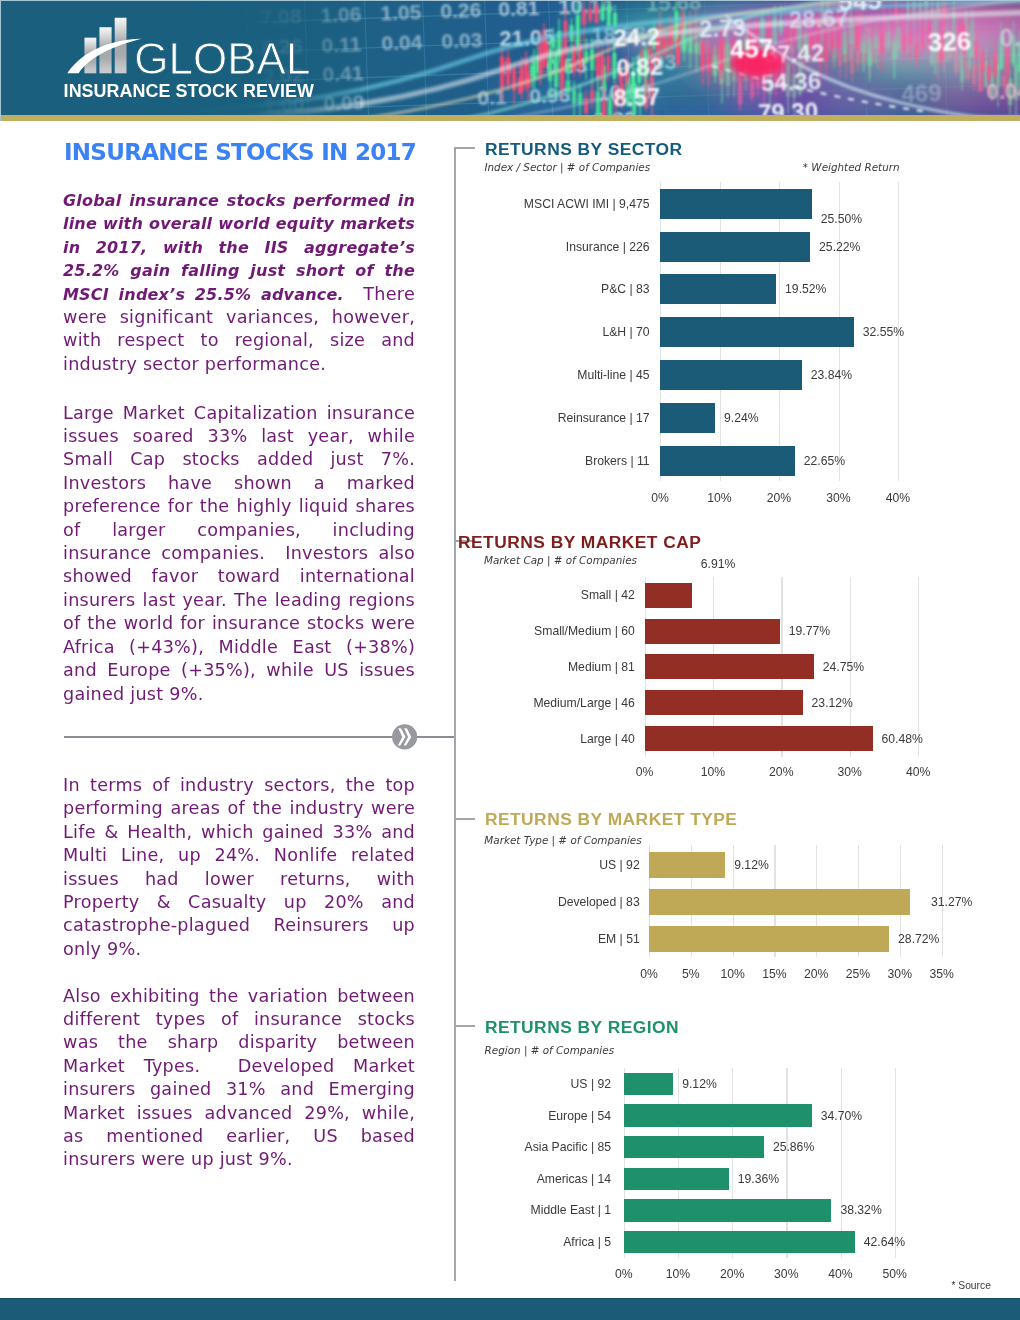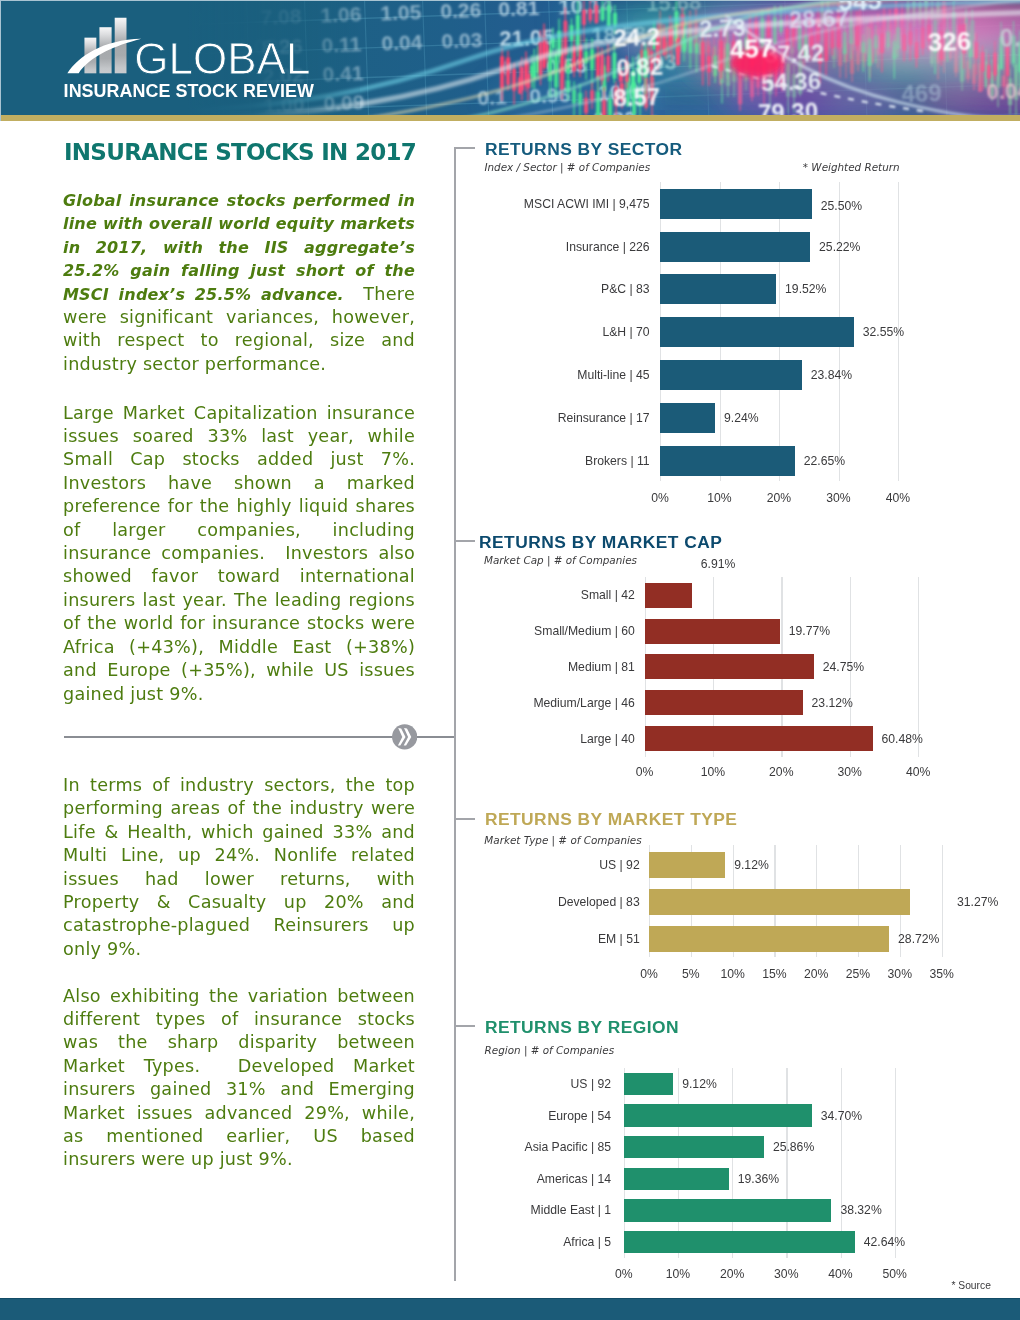--- a/index.html
+++ b/index.html
@@ -30,22 +30,22 @@
   .logo-sub { position:absolute; left:-1.2px; top:81.5px; font-family:"Liberation Sans", sans-serif; font-weight:bold;
       font-size:17.9px; color:#ffffff; letter-spacing:0.05px; line-height:18px; white-space:nowrap; }
 
   
   .footer { position:absolute; left:0; top:1298px; width:1020px; height:22px; background:#1b5b78; }
   .footer-edge { position:absolute; left:0; top:1298px; width:1020px; height:1.4px; background:#134b66; }
 
   
   .article { position:absolute; left:63px; top:140px; width:352px; }
   .article h1 { font-family:"DejaVu Sans", sans-serif; font-weight:bold; font-size:23px; letter-spacing:-0.72px;
-      color:#0f766e; line-height:23px; margin:0 0 0 1px; padding:1px 0 25px 0; white-space:nowrap; }
-  .article p { font-size:17.6px; letter-spacing:0.25px; line-height:23.4px; color:#4d7c0f; text-align:justify; margin-bottom:23.4px; }
+      color:#3b82f6; line-height:23px; margin:0 0 0 1px; padding:1px 0 25px 0; white-space:nowrap; }
+  .article p { font-size:17.6px; letter-spacing:0.25px; line-height:23.4px; color:#701a75; text-align:justify; margin-bottom:23.4px; }
   .article p.lead-p { margin-bottom:25.4px; }
   .article .lead { font-weight:bold; font-style:italic; font-size:16.0px; letter-spacing:0.2px; }
   .rule { position:absolute; left:64px; top:735.9px; width:392px; height:1.8px; background:#8a8d93; }
   .rule-badge { position:absolute; left:392.0px; top:723.9px; width:25.3px; height:25.7px; }
 
   
   .vdiv { position:absolute; left:454.3px; top:147.1px; width:1.7px; height:1134px; background:#a3a5aa; }
   .tick { position:absolute; width:20.4px; height:1.9px; background:#a3a5aa; left:454.3px; }
   .chart-title { font-family:"Liberation Sans", sans-serif; font-weight:bold; font-size:17.4px; letter-spacing:0.47px; white-space:nowrap; line-height:17.4px; }
   .chart-sub { font-family:"DejaVu Sans", sans-serif; font-style:italic; font-size:10.4px; color:#3a3a3c; white-space:nowrap; line-height:10.4px; }
@@ -675,21 +675,21 @@
 <div>
   <div class="chart-title" style="left:484.9px;top:140.6px;position:absolute;color:#155b7d">RETURNS BY SECTOR</div>
   <div class="chart-sub" style="left:484.4px;top:162.4px;position:absolute">Index / Sector | # of Companies</div>
   <div class="chart-sub" style="left:899.6px;top:162.4px;position:absolute;transform:translateX(-100%)">* Weighted Return</div>
   <div class="gridline" style="left:660.0px;top:181.5px;height:299.0px"></div>
   <div class="gridline" style="left:719.5px;top:181.5px;height:299.0px"></div>
   <div class="gridline" style="left:779.0px;top:181.5px;height:299.0px"></div>
   <div class="gridline" style="left:838.5px;top:181.5px;height:299.0px"></div>
   <div class="gridline" style="left:898.0px;top:181.5px;height:299.0px"></div>
   <div class="bar" style="left:660.0px;top:188.6px;width:151.7px;height:30.0px;background:#1b5b78"></div>
-  <div class="barlabel" style="left:820.7px;top:206px;transform:translateY(-50%)">25.50%</div>
+  <div class="barlabel" style="left:820.7px;top:219px;transform:translateY(-50%)">25.50%</div>
   <div class="catlabel" style="left:0px;width:649.6px;top:203.6px;transform:translateY(-50%)">MSCI ACWI IMI | 9,475</div>
   <div class="bar" style="left:660.0px;top:231.5px;width:150.1px;height:30.0px;background:#1b5b78"></div>
   <div class="barlabel" style="left:819.1px;top:246.5px;transform:translateY(-50%)">25.22%</div>
   <div class="catlabel" style="left:0px;width:649.6px;top:246.5px;transform:translateY(-50%)">Insurance | 226</div>
   <div class="bar" style="left:660.0px;top:274.4px;width:116.1px;height:30.0px;background:#1b5b78"></div>
   <div class="barlabel" style="left:785.1px;top:289.4px;transform:translateY(-50%)">19.52%</div>
   <div class="catlabel" style="left:0px;width:649.6px;top:289.4px;transform:translateY(-50%)">P&amp;C | 83</div>
   <div class="bar" style="left:660.0px;top:317.3px;width:193.7px;height:30.0px;background:#1b5b78"></div>
   <div class="barlabel" style="left:862.7px;top:332.3px;transform:translateY(-50%)">32.55%</div>
   <div class="catlabel" style="left:0px;width:649.6px;top:332.3px;transform:translateY(-50%)">L&amp;H | 70</div>
@@ -702,21 +702,21 @@
   <div class="bar" style="left:660.0px;top:446.0px;width:134.8px;height:30.0px;background:#1b5b78"></div>
   <div class="barlabel" style="left:803.8px;top:461.0px;transform:translateY(-50%)">22.65%</div>
   <div class="catlabel" style="left:0px;width:649.6px;top:461.0px;transform:translateY(-50%)">Brokers | 11</div>
   <div class="ticklabel" style="left:660.0px;top:491.5px;transform:translateX(-50%)">0%</div>
   <div class="ticklabel" style="left:719.5px;top:491.5px;transform:translateX(-50%)">10%</div>
   <div class="ticklabel" style="left:779.0px;top:491.5px;transform:translateX(-50%)">20%</div>
   <div class="ticklabel" style="left:838.5px;top:491.5px;transform:translateX(-50%)">30%</div>
   <div class="ticklabel" style="left:898.0px;top:491.5px;transform:translateX(-50%)">40%</div>
 </div>
 <div>
-  <div class="chart-title" style="left:479px;top:533.8px;position:absolute;color:#0c4a6e">RETURNS BY MARKET CAP</div>
+  <div class="chart-title" style="left:458px;top:533.8px;position:absolute;color:#7f1d1d">RETURNS BY MARKET CAP</div>
   <div class="chart-sub" style="left:484.0px;top:554.8px;position:absolute">Market Cap | # of Companies</div>
   <div class="gridline" style="left:644.5px;top:576.9px;height:180.4px"></div>
   <div class="gridline" style="left:712.9px;top:576.9px;height:180.4px"></div>
   <div class="gridline" style="left:781.3px;top:576.9px;height:180.4px"></div>
   <div class="gridline" style="left:849.7px;top:576.9px;height:180.4px"></div>
   <div class="gridline" style="left:918.1px;top:576.9px;height:180.4px"></div>
   <div class="bar" style="left:644.5px;top:582.7px;width:47.3px;height:25.0px;background:#922e24"></div>
   <div class="barlabel" style="left:700.8px;top:564px;transform:translateY(-50%)">6.91%</div>
   <div class="catlabel" style="left:0px;width:634.8px;top:595.2px;transform:translateY(-50%)">Small | 42</div>
   <div class="bar" style="left:644.5px;top:618.6px;width:135.2px;height:25.0px;background:#922e24"></div>
@@ -745,21 +745,21 @@
   <div class="gridline" style="left:732.6px;top:845.3px;height:112.0px"></div>
   <div class="gridline" style="left:774.4px;top:845.3px;height:112.0px"></div>
   <div class="gridline" style="left:816.2px;top:845.3px;height:112.0px"></div>
   <div class="gridline" style="left:858.0px;top:845.3px;height:112.0px"></div>
   <div class="gridline" style="left:899.8px;top:845.3px;height:112.0px"></div>
   <div class="gridline" style="left:941.6px;top:845.3px;height:112.0px"></div>
   <div class="bar" style="left:649.0px;top:851.7px;width:76.2px;height:26.0px;background:#bfa856"></div>
   <div class="barlabel" style="left:734.2px;top:864.7px;transform:translateY(-50%)">9.12%</div>
   <div class="catlabel" style="left:0px;width:639.7px;top:864.7px;transform:translateY(-50%)">US | 92</div>
   <div class="bar" style="left:649.0px;top:889.1px;width:261.4px;height:26.0px;background:#bfa856"></div>
-  <div class="barlabel" style="left:957px;top:902.1px;transform:translateY(-50%)">31.27%</div>
+  <div class="barlabel" style="left:931px;top:902.1px;transform:translateY(-50%)">31.27%</div>
   <div class="catlabel" style="left:0px;width:639.7px;top:902.1px;transform:translateY(-50%)">Developed | 83</div>
   <div class="bar" style="left:649.0px;top:926.4px;width:240.1px;height:26.0px;background:#bfa856"></div>
   <div class="barlabel" style="left:898.1px;top:939.4px;transform:translateY(-50%)">28.72%</div>
   <div class="catlabel" style="left:0px;width:639.7px;top:939.4px;transform:translateY(-50%)">EM | 51</div>
   <div class="ticklabel" style="left:649.0px;top:968.0px;transform:translateX(-50%)">0%</div>
   <div class="ticklabel" style="left:690.8px;top:968.0px;transform:translateX(-50%)">5%</div>
   <div class="ticklabel" style="left:732.6px;top:968.0px;transform:translateX(-50%)">10%</div>
   <div class="ticklabel" style="left:774.4px;top:968.0px;transform:translateX(-50%)">15%</div>
   <div class="ticklabel" style="left:816.2px;top:968.0px;transform:translateX(-50%)">20%</div>
   <div class="ticklabel" style="left:858.0px;top:968.0px;transform:translateX(-50%)">25%</div>

